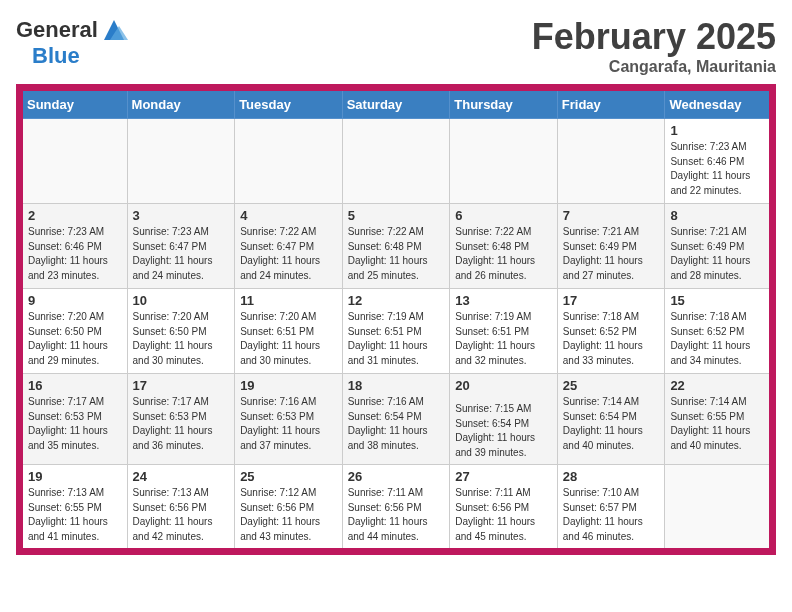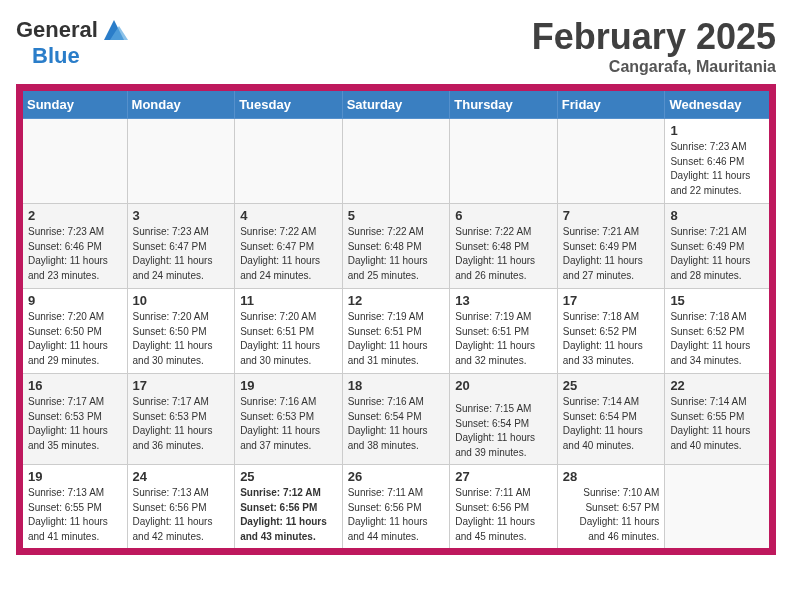--- a/index.html
+++ b/index.html
@@ -302,42 +302,42 @@
         </td>
         <td>
           <span class="day-number">24</span>
           <div class="day-info" style="white-space: pre-line;">Sunrise: 7:13 AM
 Sunset: 6:56 PM
 Daylight: 11 hours
 and 42 minutes.</div>
         </td>
         <td>
           <span class="day-number">25</span>
-          <div class="day-info" style="white-space: pre-line; font-weight: bold;">Sunrise: 7:12 AM
+          <div class="day-info" style="white-space: pre-line;">Sunrise: 7:12 AM
 Sunset: 6:56 PM
 Daylight: 11 hours
 and 43 minutes.</div>
         </td>
         <td>
           <span class="day-number">26</span>
           <div class="day-info" style="white-space: pre-line;">Sunrise: 7:11 AM
 Sunset: 6:56 PM
 Daylight: 11 hours
 and 44 minutes.</div>
         </td>
         <td>
           <span class="day-number">27</span>
           <div class="day-info" style="white-space: pre-line;">Sunrise: 7:11 AM
 Sunset: 6:56 PM
 Daylight: 11 hours
 and 45 minutes.</div>
         </td>
         <td>
           <span class="day-number">28</span>
-          <div class="day-info" style="white-space: pre-line; text-align: right;">Sunrise: 7:10 AM
+          <div class="day-info" style="white-space: pre-line;">Sunrise: 7:10 AM
 Sunset: 6:57 PM
 Daylight: 11 hours
 and 46 minutes.</div>
         </td>
         <td class="empty"></td>
       </tr>
     </tbody>
 </table>
 
 </body></html>

